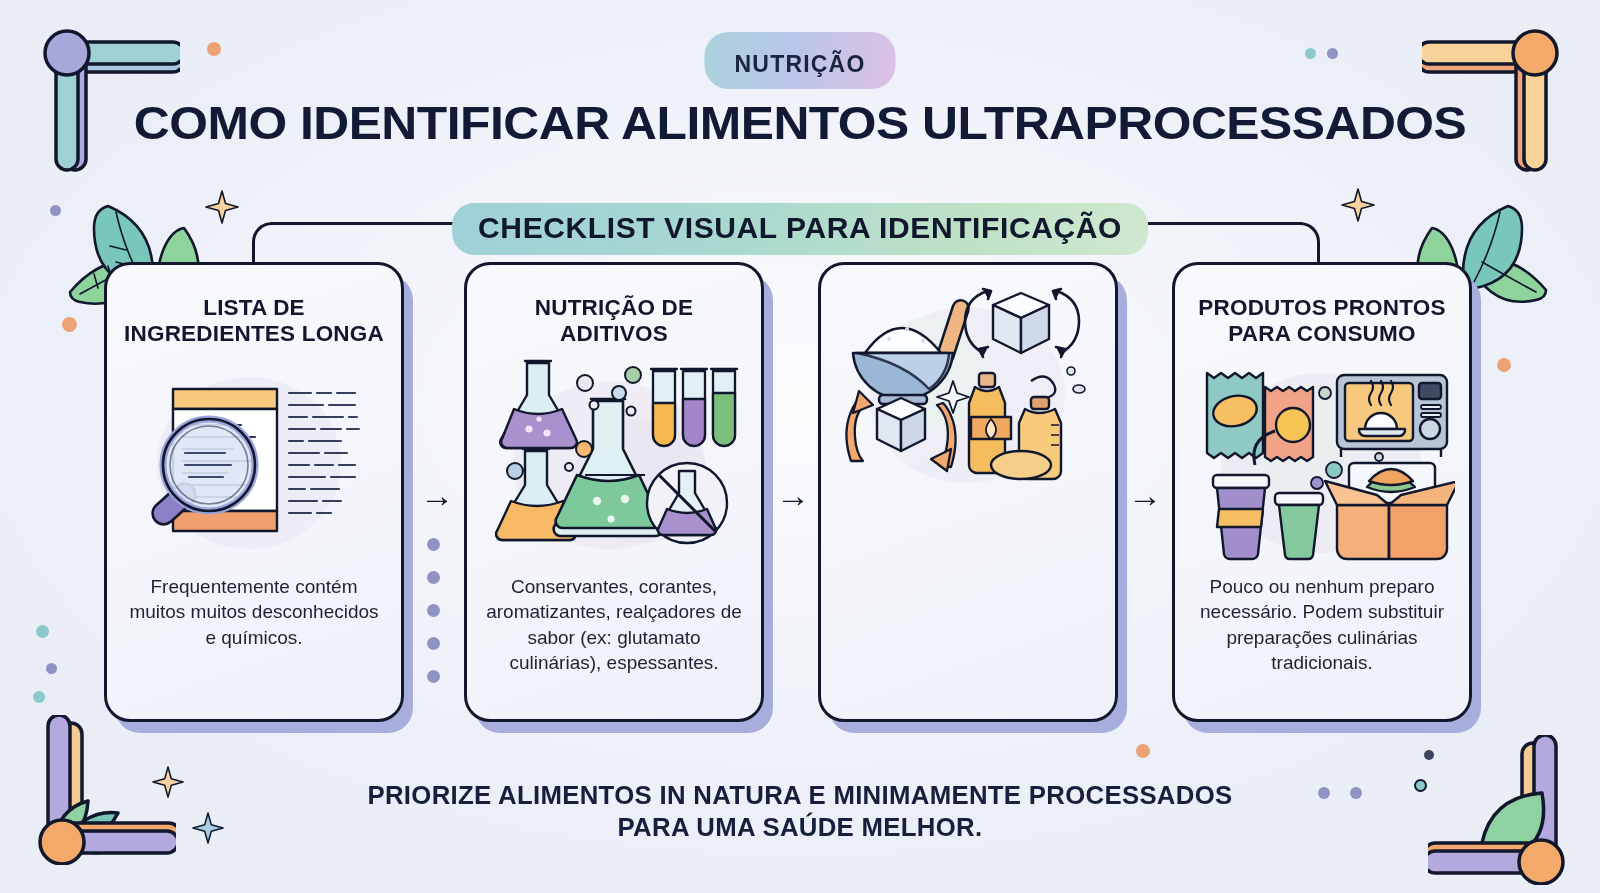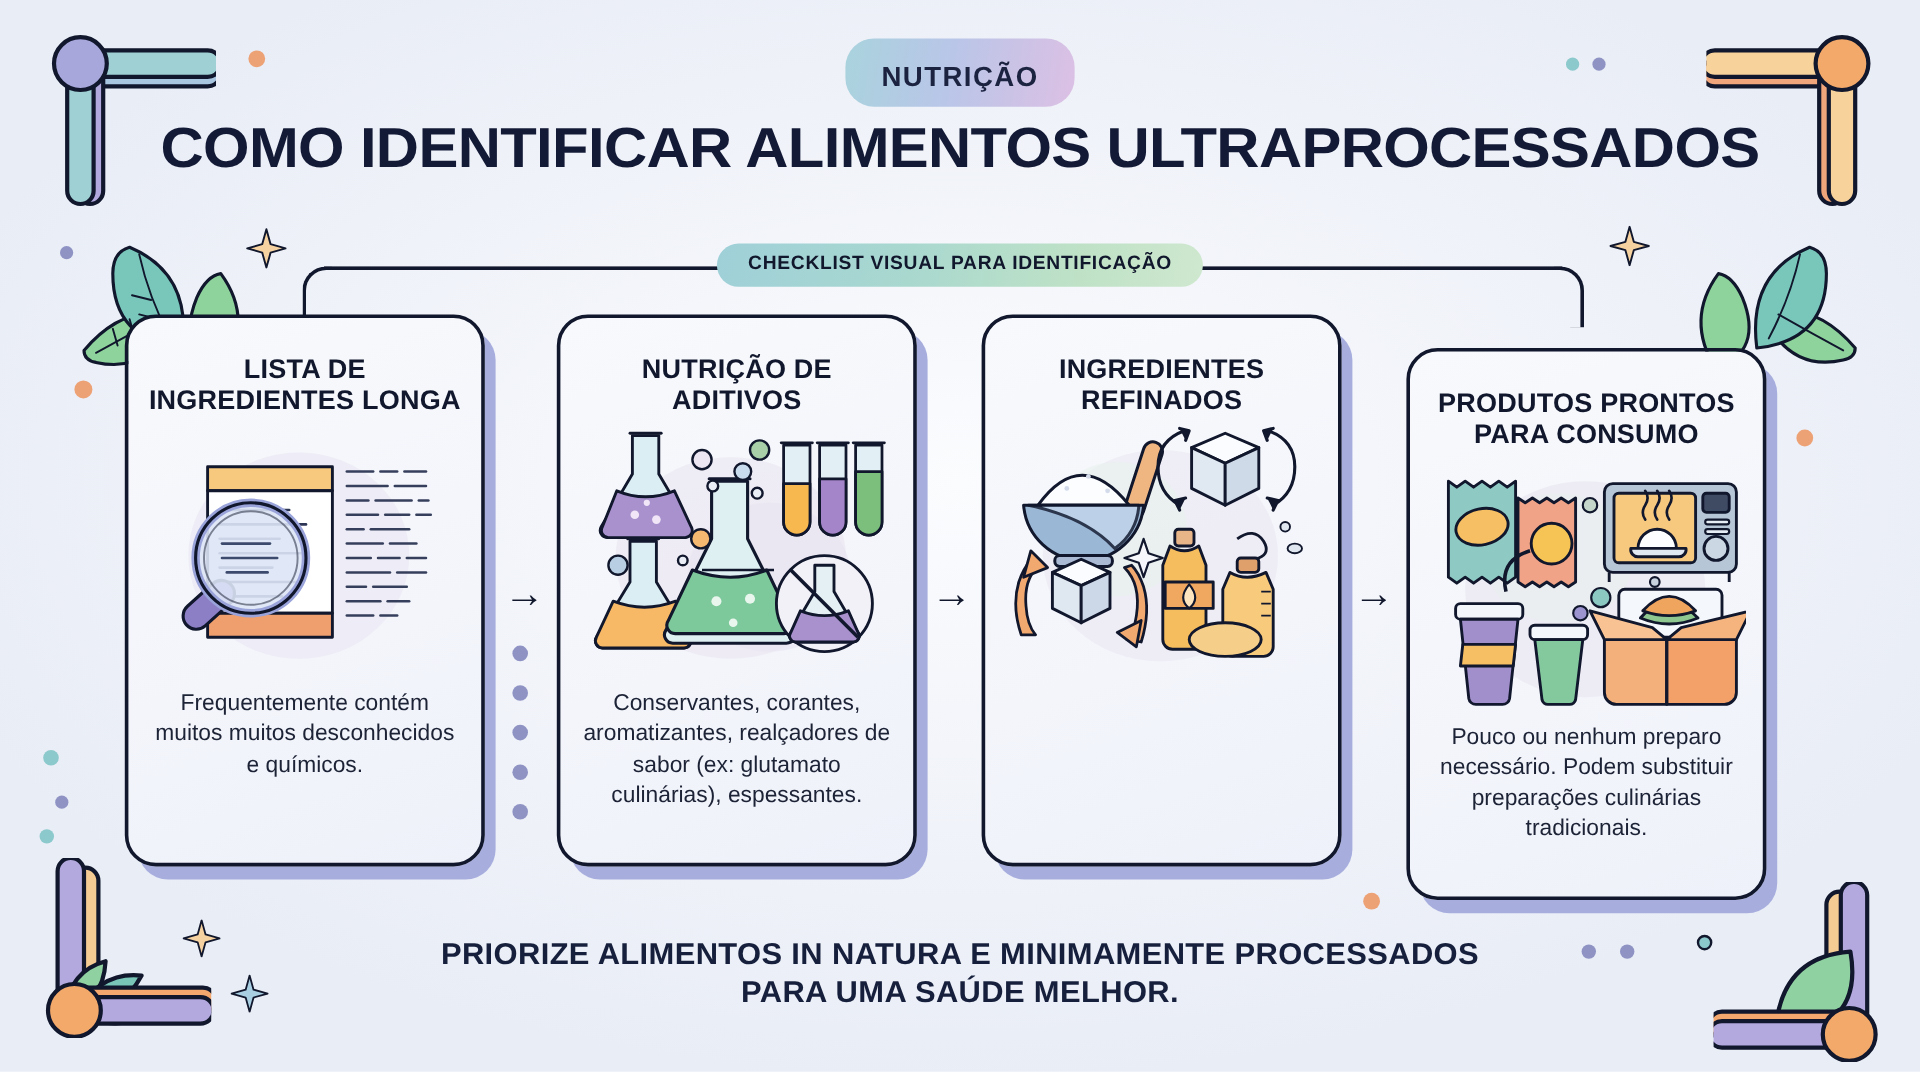--- a/index.html
+++ b/index.html
@@ -62,39 +62,39 @@
   }
   .frame .corner-r{
     position:absolute;right:0;top:0;width:22px;height:48px;
     border-right:3px solid #11172c;border-top:3px solid #11172c;
     border-top-right-radius:20px;
   }
   .checkpill{
     position:absolute;left:50%;transform:translateX(-50%);top:203px;
     padding:8px 26px 10px;border-radius:22px;
     background:linear-gradient(100deg,#9fd0d8 0%,#a9d8cf 40%,#bfe2c6 75%,#cfe8cf 100%);
-    color:#11172c;font-size:16px;font-weight:700;letter-spacing:0.6px;
+    color:#11172c;font-size:30px;font-weight:700;letter-spacing:0.6px;
     white-space:nowrap;z-index:6;text-align:center;
   }
 
   
   .cards{position:absolute;left:0;top:262px;width:1499px;height:470px;}
   .card{
     position:absolute;top:0;width:300px;height:460px;
     background:linear-gradient(160deg,#f7f9fc 0%,#f3f5fb 60%,#eef1f9 100%);
     border:3px solid #11172c;border-radius:26px;
     box-shadow:10px 12px 0 -1px #a7aede;
     display:flex;flex-direction:column;align-items:center;
     padding:14px 14px 10px;box-sizing:border-box;
     z-index:4;
   }
   .c1{left:104px;}
   .c2{left:464px;}
   .c3{left:818px;}
-  .c4{left:1172px;margin-top:28px;}
+  .c4{left:1172px;}
 
   .card-title{
     font-size:22.5px;font-weight:700;color:#11172c;text-align:center;
     line-height:1.16;letter-spacing:0.2px;margin-top:16px;
   }
   .art{
     flex:0 0 auto;width:266px;height:215px;position:relative;margin-top:6px;
   }
   .art svg{position:absolute;left:0;top:0;width:100%;height:100%;}
   .card-desc{
@@ -389,21 +389,20 @@
             <circle cx="103" cy="96" r="8" fill="#f5b870"></circle>
             <circle cx="34" cy="118" r="8" fill="#b8cfe3"></circle>
             <circle cx="88" cy="114" r="4" fill="#e9eef6"></circle>
           </g>
         </svg>
       </div>
       <div class="card-desc">Conservantes, corantes, aromatizantes, realçadores de sabor (ex: glutamato culinárias), espessantes.</div>
     </div>
 
     <div class="card c3">
-      <div class="card-title">INGREDIENTES REFINADOS</div>
       <div class="art">
         <svg viewBox="0 0 266 215">
           <ellipse cx="132" cy="110" rx="98" ry="88" fill="#eceaf4" opacity="0.75"></ellipse>
           <ellipse cx="96" cy="88" rx="58" ry="56" fill="#e7f1ec" opacity="0.6"></ellipse>
 
           <g stroke="#11172c" stroke-width="2.5" stroke-linejoin="round">
             <rect x="110" y="14" width="16" height="66" rx="8" fill="#f0b681" transform="rotate(18 118 47)"></rect>
             <path d="M30 68 q36 -50 76 0z" fill="#fbfdff"></path>
             <path d="M18 68 h100 a50 50 0 0 1 -50 46 a50 50 0 0 1 -50 -46z" fill="#9bb7d6"></path>
             <path d="M22 68 h92 a46 46 0 0 1 -20 36 q-24 -26 -72 -36z" fill="#c5d8ec" opacity="0.8"></path>

